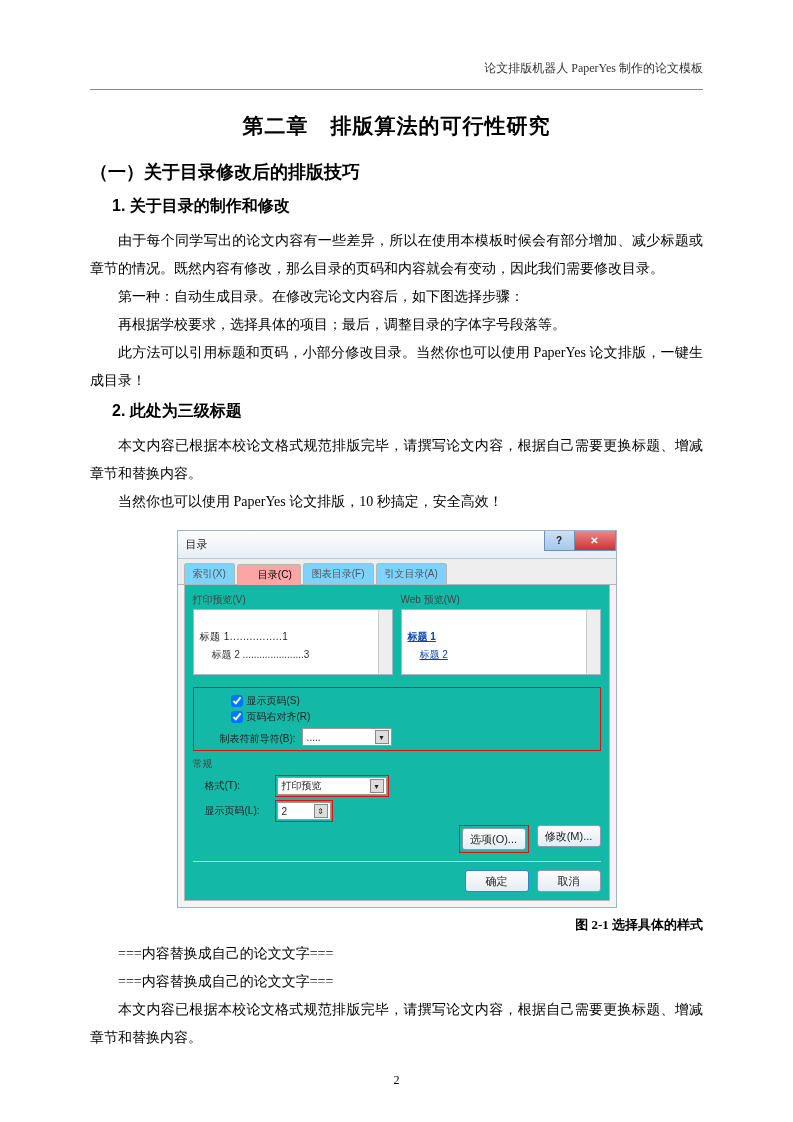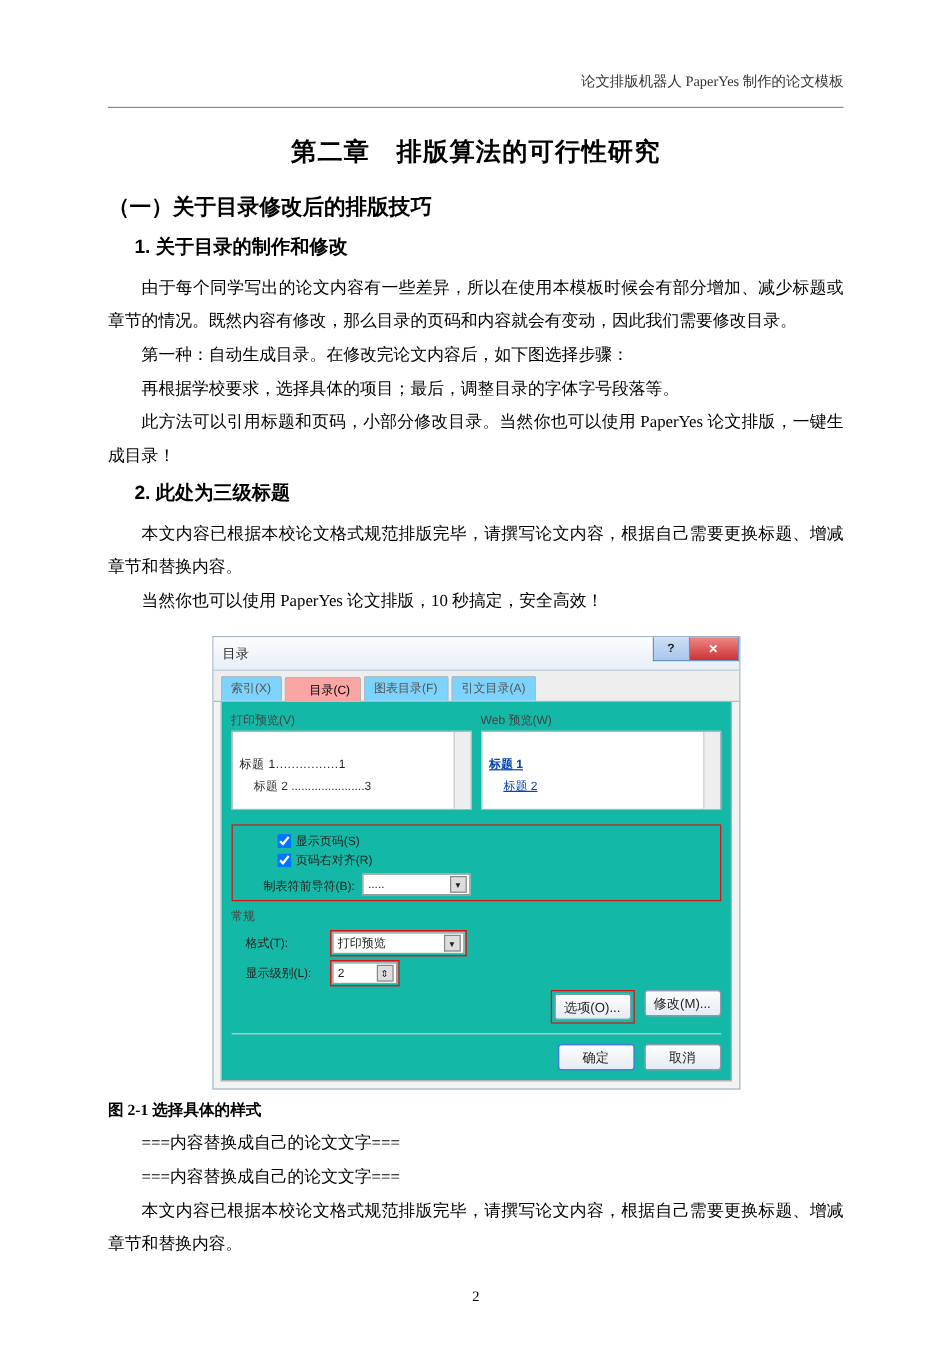--- a/index.html
+++ b/index.html
@@ -143,21 +143,21 @@
   .btn {
     min-width:64px; height:22px; border:1px solid #8a9bb2;
     background: linear-gradient(#fdfdfd,#e5ecf4);
     border-radius:3px; font-size:11px;
     display:flex;align-items:center;justify-content:center;
   }
   .btn.primary { border:1.5px solid #3b7dd8; }
   .midrow { display:flex; gap:8px; margin-top:6px;}
   .opts-redwrap { border:1.5px solid #d11; padding:2px; display:inline-block;}
   .caption {
-    text-align:left; font-size:13px; font-weight:bold;
+    text-align:right; font-size:13px; font-weight:bold;
     margin: 8px 0 6px 0;
     font-family: "SimSun", serif;
   }
   .footer {
     position:absolute; bottom:34px; left:0; right:0;
     text-align:center; font-size:12px;
   }
   .normal-sec { margin-top:6px; font-size:10px;}
   .normal-sec .lbl { margin-bottom:4px; color:#444;}
   .fieldrow { display:flex; align-items:center; gap:6px; margin:3px 0 3px 12px;}
@@ -244,21 +244,21 @@
         <div class="fieldrow">
           <span class="flabel">格式(T):</span>
           <div class="redbox" style="padding:1px; margin:0;">
             <div class="combo" style="width:110px;">
               <span>打印预览</span>
               <span class="arrow">▾</span>
             </div>
           </div>
         </div>
         <div class="fieldrow">
-          <span class="flabel">显示级别(L):</span>
+          <span class="flabel">显示页码(L):</span>
           <div class="redbox" style="padding:1px; margin:0;">
             <div class="combo spin">
               <span>2</span>
               <span class="arrow">⇕</span>
             </div>
           </div>
         </div>
       </div>
 
       <div class="btnrow">

